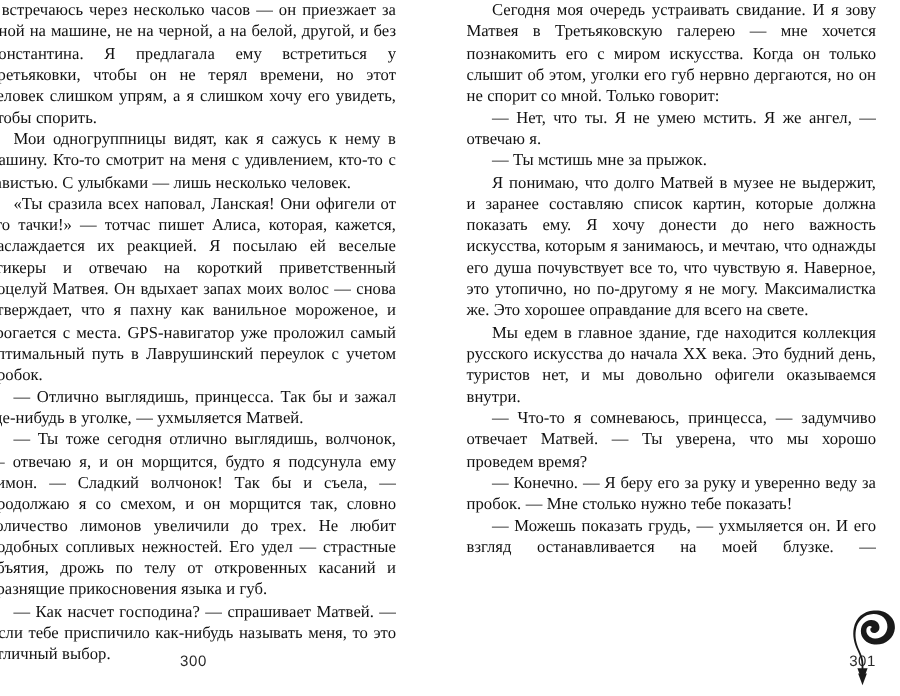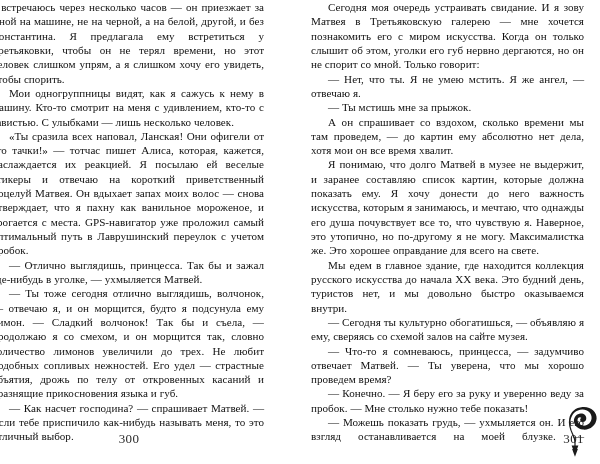--- a/index.html
+++ b/index.html
@@ -61,24 +61,24 @@
   }
   p.para.cont {
     text-indent: 0;
   }
   p.para.lastline-justify {
     text-align-last: justify;
   }
   .folio {
     position: absolute;
     bottom: 17px;
-    font-size: 13px;
+    font-size: 10px;
     letter-spacing: 0.4px;
     color: #2a2a2a;
-    font-family: Liberation Serif, serif;
+    font-family: Liberation Sans, sans-serif;
   }
   #folio-left {
     left: 0;
     width: 258px;
     text-align: center;
   }
   #folio-right {
     left: 11px;
     width: 273px;
     text-align: right;
@@ -107,24 +107,22 @@
       <p class="para">— Как насчет господина? — спрашивает Матвей. — Если тебе приспичило как-нибудь называть меня, то это отличный выбор.</p>
     </div>
     <div class="folio" id="folio-left">300</div>
   </div>
 
   <div class="page" id="page-right">
     <div class="textblock">
       <p class="para">Сегодня моя очередь устраивать свидание. И я зову Матвея в Третьяковскую галерею — мне хочется познакомить его с миром искусства. Когда он только слышит об этом, уголки его губ нервно дергаются, но он не спорит со мной. Только говорит:</p>
       <p class="para">— Нет, что ты. Я не умею мстить. Я же ангел, — отвечаю я.</p>
       <p class="para">— Ты мстишь мне за прыжок.</p>
-      <p class="para">А он спрашивает со вздохом, сколько времени мы там проведем, — до картин ему абсолютно нет дела, хотя мои он все время хвалит.</p>
       <p class="para">Я понимаю, что долго Матвей в музее не выдержит, и заранее составляю список картин, которые должна показать ему. Я хочу донести до него важность искусства, которым я занимаюсь, и мечтаю, что однажды его душа почувствует все то, что чувствую я. Наверное, это утопично, но по-другому я не могу. Максималистка же. Это хорошее оправдание для всего на свете.</p>
-      <p class="para">Мы едем в главное здание, где находится коллекция русского искусства до начала XX века. Это будний день, туристов нет, и мы довольно быстро оказываемся внутри.</p>
-      <p class="para">— Сегодня ты культурно обогатишься, — объявляю я ему, сверяясь со схемой залов на сайте музея.</p>
+      <p class="para">Мы едем в главное здание, где находится коллекция русского искусства до начала XX века. Это будний день, туристов нет, и мы довольно офигели оказываемся внутри.</p>
       <p class="para">— Что-то я сомневаюсь, принцесса, — задумчиво отвечает Матвей. — Ты уверена, что мы хорошо проведем время?</p>
       <p class="para">— Конечно. — Я беру его за руку и уверенно веду за пробок. — Мне столько нужно тебе показать!</p>
       <p class="para lastline-justify">— Можешь показать грудь, — ухмыляется он. И его взгляд останавливается на моей блузке. —</p>
     </div>
     <div class="folio" id="folio-right">301</div>
 
     <svg id="tail-ornament" viewBox="0 0 46 58" xmlns="http://www.w3.org/2000/svg">
       <path d="M30.5 3.0
                C 38.5 2.2, 45.2 7.6, 44.6 14.8
                C 44.0 21.8, 37.6 26.4, 30.8 25.6

